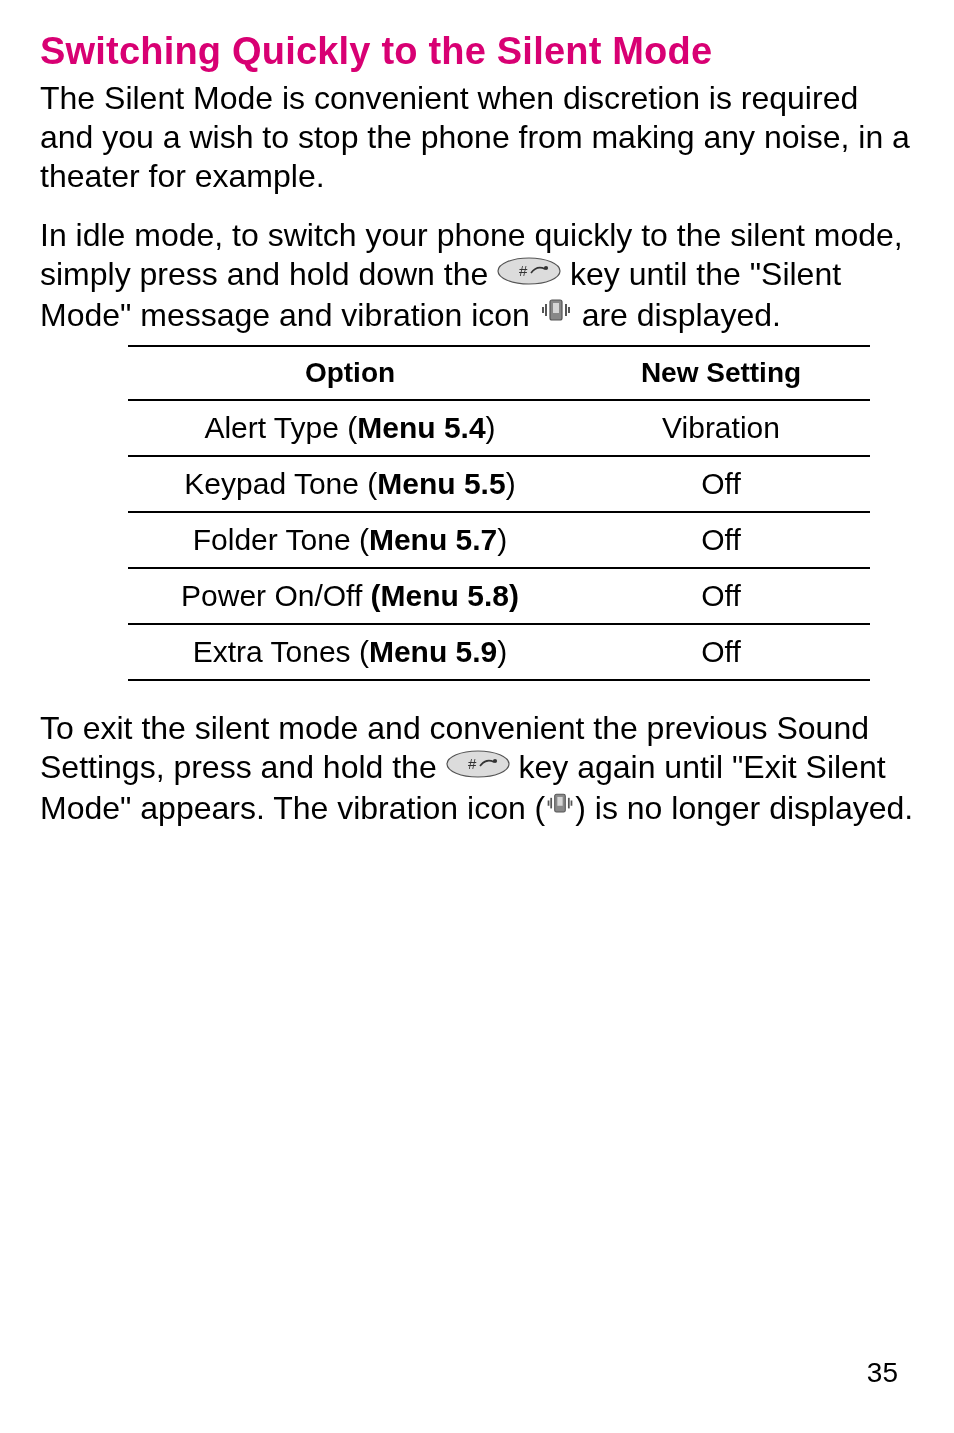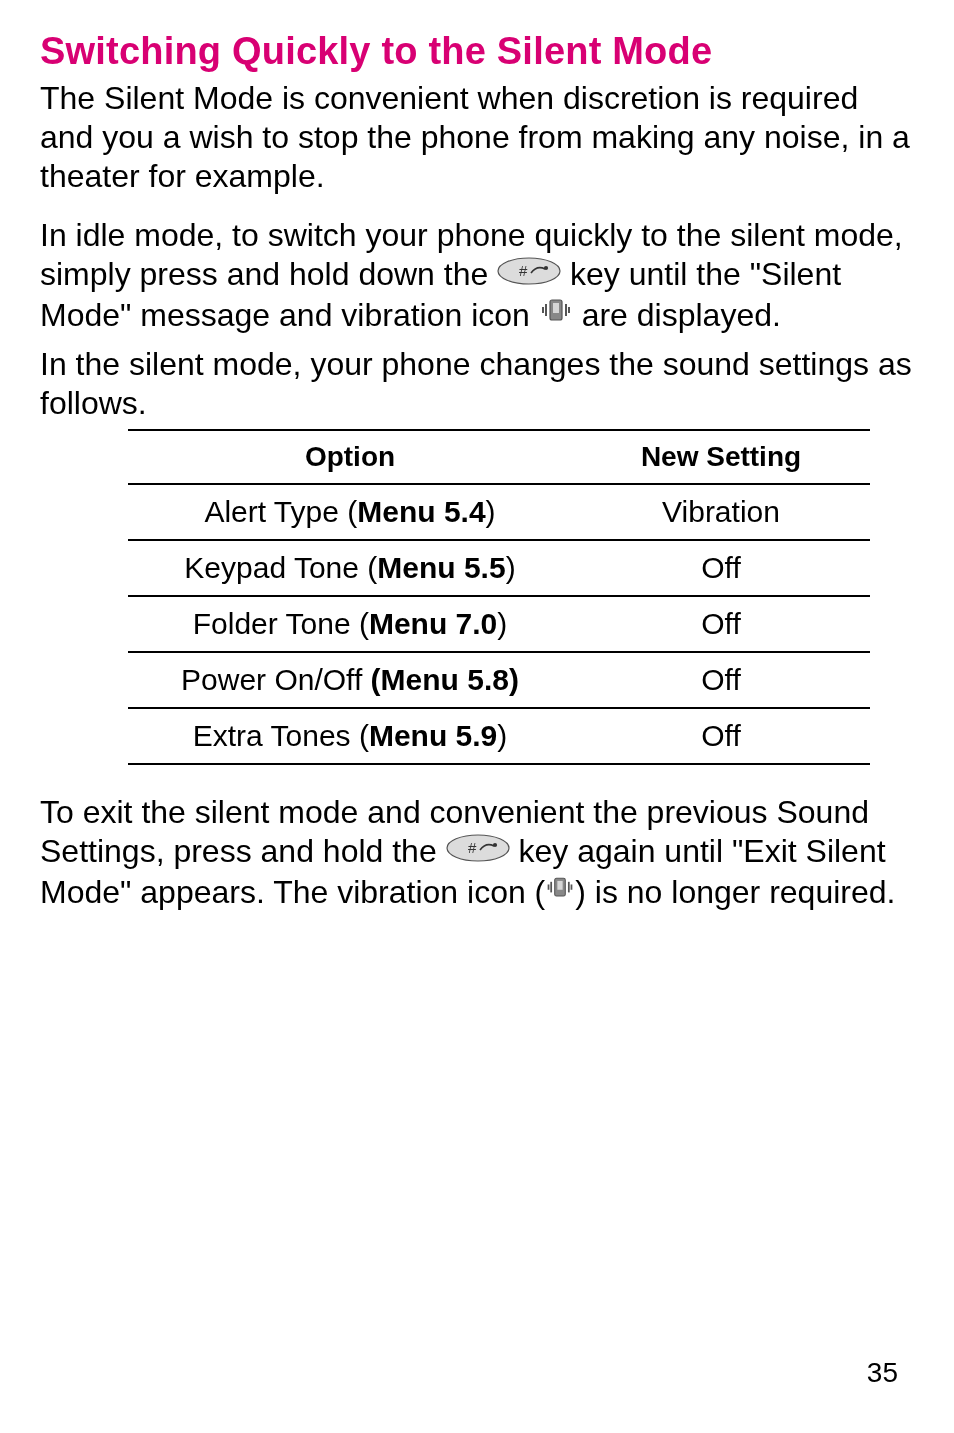--- a/index.html
+++ b/index.html
@@ -124,21 +124,20 @@
         <rect x="14" y="9" width="6" height="10" fill="#d6d6d6"></rect>
         <line x1="7" y1="10" x2="7" y2="22" stroke="#555" stroke-width="2"></line>
         <line x1="4" y1="13" x2="4" y2="19" stroke="#555" stroke-width="2"></line>
         <line x1="27" y1="10" x2="27" y2="22" stroke="#555" stroke-width="2"></line>
         <line x1="30" y1="13" x2="30" y2="19" stroke="#555" stroke-width="2"></line>
       </svg>
     </span>
     <span> are displayed.</span>
   </p>
 
-  <p class="body-text tight">In the silent mode, your phone changes the sound settings as follows.</p>
 
   <div class="tbl-wrap">
     <table class="opts">
       <thead>
         <tr>
           <th>Option</th>
           <th>New Setting</th>
         </tr>
       </thead>
       <tbody>
@@ -149,21 +148,21 @@
           <td>Vibration</td>
         </tr>
         <tr>
           <td class="opt-name">
             <span>Keypad Tone (</span><b>Menu 5.5</b><span>)</span>
           </td>
           <td>Off</td>
         </tr>
         <tr>
           <td class="opt-name">
-            <span>Folder Tone (</span><b>Menu 7.0</b><span>)</span>
+            <span>Folder Tone (</span><b>Menu 5.7</b><span>)</span>
           </td>
           <td>Off</td>
         </tr>
         <tr>
           <td class="opt-name">
             <span>Power On/Off </span><b>(Menu 5.8)</b><span></span>
           </td>
           <td>Off</td>
         </tr>
         <tr>
@@ -188,20 +187,20 @@
     </span>
     <span> key again until "Exit Silent Mode" appears. The vibration icon (</span><span class="vib-icon">
       <svg width="30" height="30" viewBox="0 0 34 34">
         <rect x="11" y="6" width="12" height="20" rx="2" fill="#888" stroke="#555" stroke-width="1.2"></rect>
         <rect x="14" y="9" width="6" height="10" fill="#d6d6d6"></rect>
         <line x1="7" y1="10" x2="7" y2="22" stroke="#555" stroke-width="2"></line>
         <line x1="4" y1="13" x2="4" y2="19" stroke="#555" stroke-width="2"></line>
         <line x1="27" y1="10" x2="27" y2="22" stroke="#555" stroke-width="2"></line>
         <line x1="30" y1="13" x2="30" y2="19" stroke="#555" stroke-width="2"></line>
       </svg>
-    </span><span>) is no longer required.</span>
+    </span><span>) is no longer displayed.</span>
   </p>
 
   <div class="footer">
     <div>35</div>
   </div>
 
 </div>
 
 </body></html>

